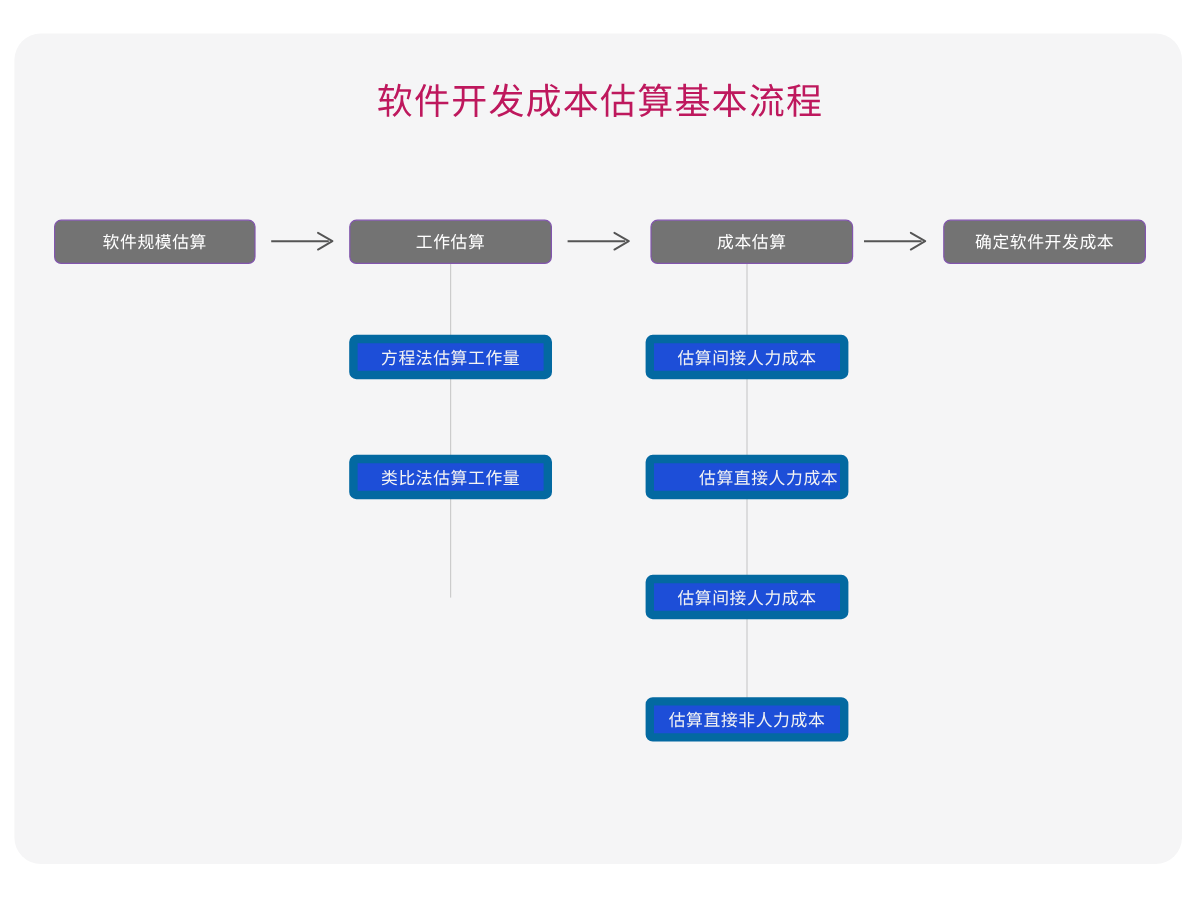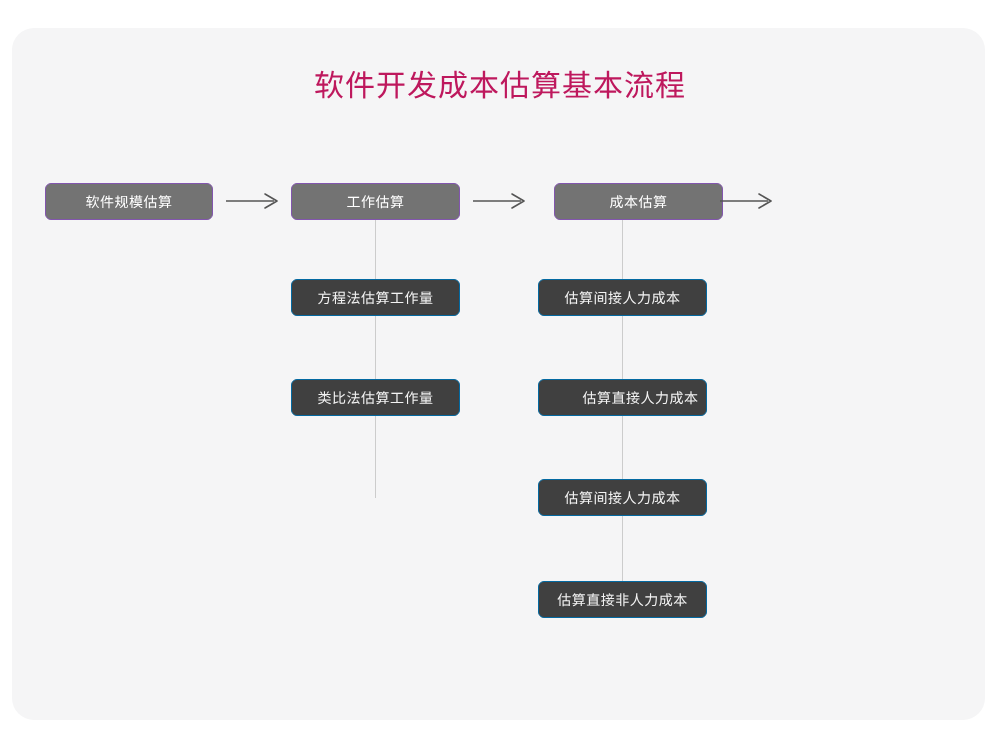--- a/index.html
+++ b/index.html
@@ -72,23 +72,23 @@
     letter-spacing: 0.5px;
     color: #ffffff;
     white-space: nowrap;
     z-index: 2;
   }
   .node.primary {
     background: #737373;
     border: 1px solid #8255ae;
   }
   .node.secondary {
-    background: #404040;
+    background: #1d4ed8;
     color: #f3f3f3;
-    border: 1px solid #0369a1;
+    border: 7px solid #0369a1;
   }
 
   
   .arrow {
     position: absolute;
     top: 190px;
     width: 62px;
     height: 22px;
     z-index: 2;
     color: #555555;
@@ -102,25 +102,26 @@
 
 <div class="title">软件开发成本估算基本流程</div>
 
 <div class="diagram" id="diagram">
     <div class="node primary" style="left: 45px; top: 183px; width: 168px;">软件规模估算</div>
     <div class="connector" style="left: 375px; top: 220px; height: 277.5px;"></div>
     <div class="node primary" style="left: 291px; top: 183px; width: 169px;">工作估算</div>
     <div class="node secondary" style="left: 291px; top: 279px; width: 169px;">方程法估算工作量</div>
     <div class="node secondary" style="left: 291px; top: 379px; width: 169px;">类比法估算工作量</div>
     <div class="connector" style="left: 622px; top: 220px; height: 379.5px;"></div>
-    <div class="node primary" style="left: 554px; top: 183px; width: 169px;">成本估算</div>
+    <div class="node primary" style="left: 542px; top: 183px; width: 169px;">成本估算</div>
     <div class="node secondary" style="left: 538px; top: 279px; width: 169px;">估算间接人力成本</div>
     <div class="node secondary" style="left: 538px; top: 379px; width: 169px; padding-left: 36px;">估算直接人力成本</div>
     <div class="node secondary" style="left: 538px; top: 479px; width: 169px;">估算间接人力成本</div>
     <div class="node secondary" style="left: 538px; top: 581px; width: 169px;">估算直接非人力成本</div>
+    <div class="node primary" style="left: 786px; top: 183px; width: 169px;">确定软件开发成本</div>
     <div class="arrow" style="left: 222px;">
       <svg width="62" height="22" viewBox="0 0 62 22" aria-hidden="true">
         <path d="M4 11 H52" stroke="#555555" stroke-width="1.6" fill="none"></path>
         <path d="M43 4 L55 11 L43 18" stroke="#555555" stroke-width="1.6" fill="none" stroke-linecap="round" stroke-linejoin="round"></path>
       </svg>
     </div>
     <div class="arrow" style="left: 469px;">
       <svg width="62" height="22" viewBox="0 0 62 22" aria-hidden="true">
         <path d="M4 11 H52" stroke="#555555" stroke-width="1.6" fill="none"></path>
         <path d="M43 4 L55 11 L43 18" stroke="#555555" stroke-width="1.6" fill="none" stroke-linecap="round" stroke-linejoin="round"></path>

